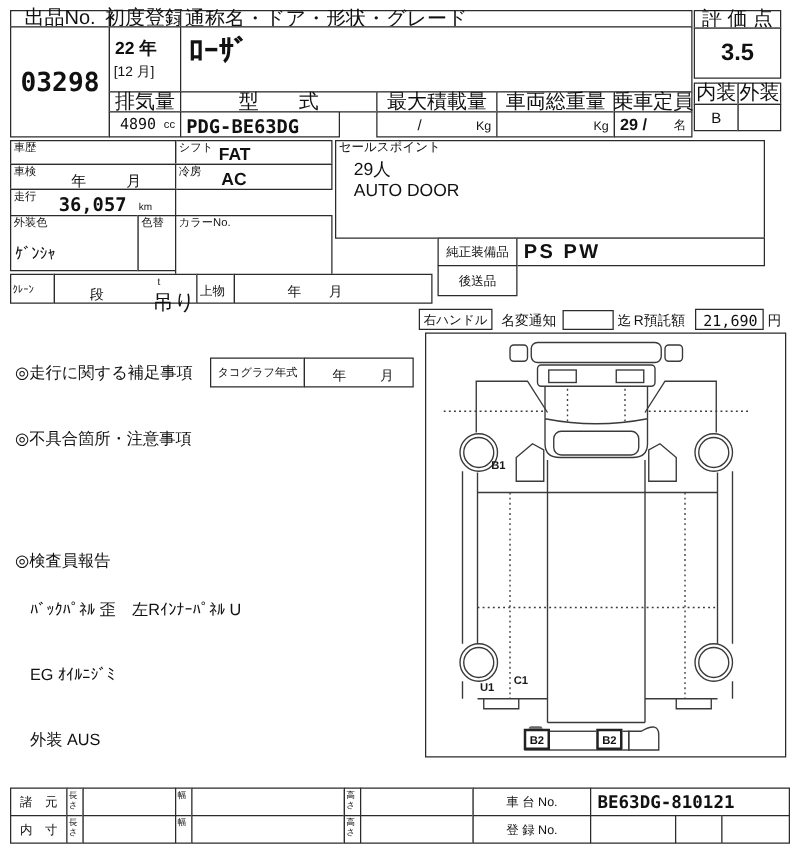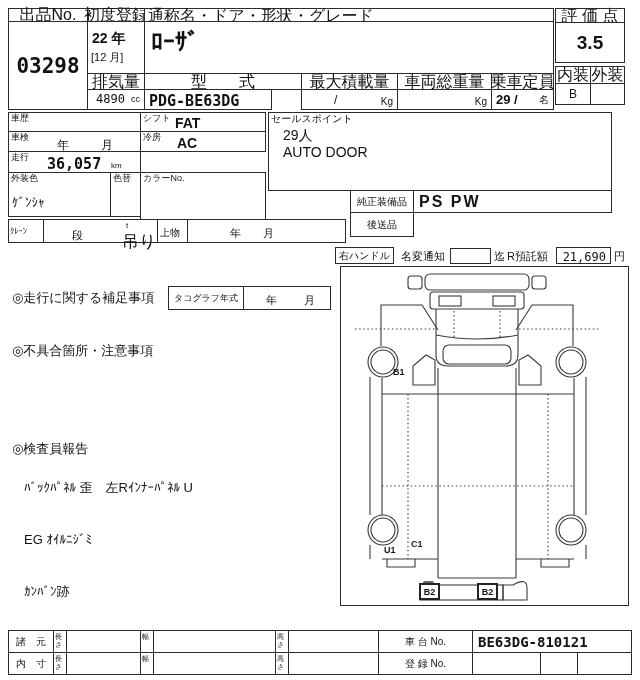--- a/index.html
+++ b/index.html
@@ -144,21 +144,20 @@
   <div class="cell ctr" style="left:168px;top:286px;width:76px;height:24px;font-size:9px;">タコグラフ年式</div>
   <div class="cell" style="left:243px;top:286px;width:88px;height:24px;">
     <span class="nb" style="left:22px;top:6px;font-size:11px;letter-spacing:8px;white-space:nowrap;">年　月</span>
   </div>
   <div class="nb" style="left:12px;top:342px;font-size:13px;">◎不具合箇所・注意事項</div>
 
   <div class="nb" style="left:12px;top:428px;font-size:13px;margin-top:12px;">◎検査員報告</div>
   <div class="nb list" style="left:24px;top:444px;">
     <div>ﾊﾞｯｸﾊﾟﾈﾙ 歪　左Rｲﾝﾅｰﾊﾟﾈﾙ U</div>
     <div>EG ｵｲﾙﾆｼﾞﾐ</div>
-    <div>ｶﾝﾊﾞﾝ跡</div>
     <div>外装 AUS</div>
     
     
     
     
     
     
   </div>
 
   <div class="cell" style="left:340px;top:266px;width:289px;height:340px;">

